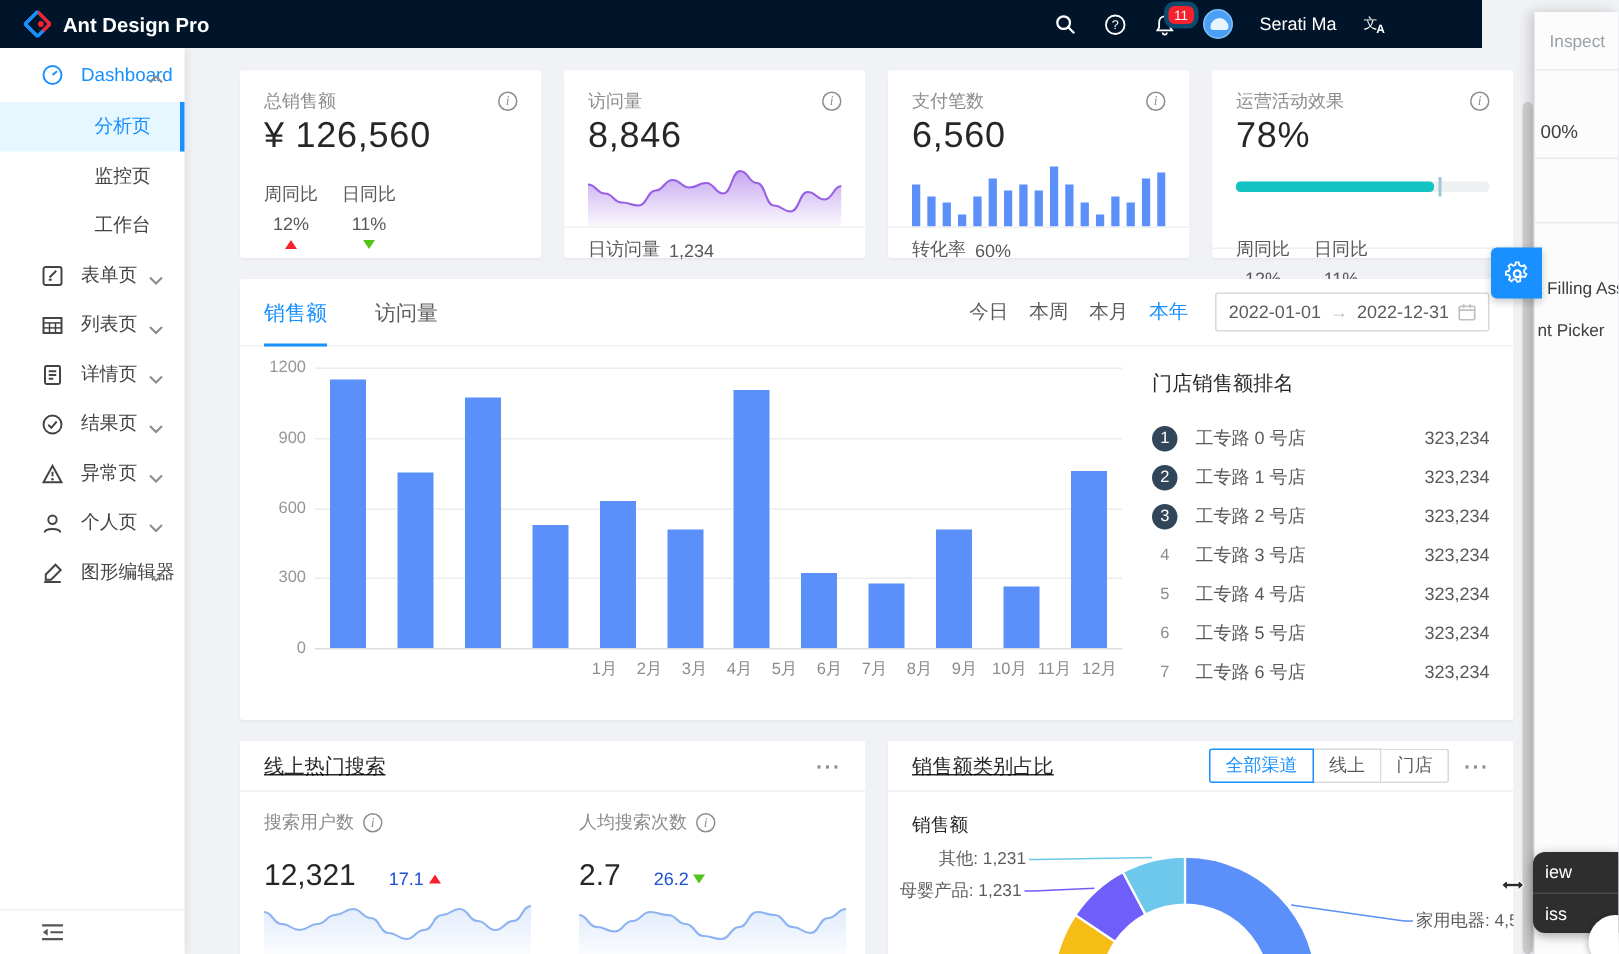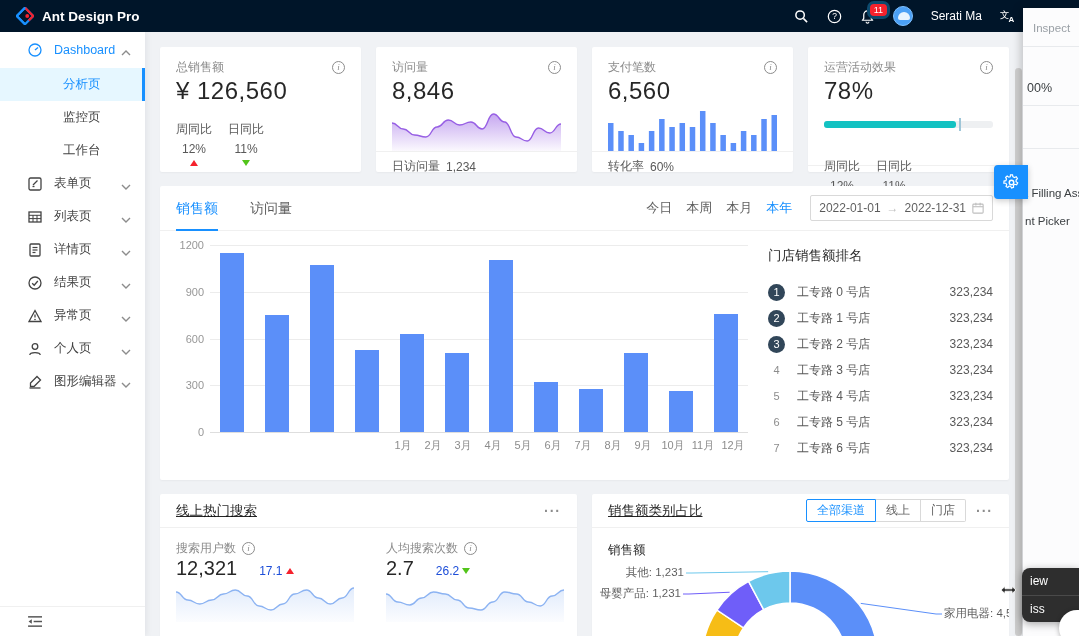--- a/index.html
+++ b/index.html
@@ -1,33 +1,33 @@
 <!DOCTYPE html>
 <html><head>
 <meta charset="utf-8">
 <style>
   * { margin:0; padding:0; box-sizing:border-box; }
   html,body { width:1079px; height:636px; overflow:hidden; }
   body { font-family:"Liberation Sans","DejaVu Sans",sans-serif; background:#f0f2f5; position:relative; font-size:12px; color:rgba(0,0,0,.65);}
   .page { position:absolute; inset:0; }
 
   
-  .header { position:absolute; top:0; left:0; width:1079px; height:32px; background:#051b30; background:#001529; display:flex; align-items:center; z-index:5;}
+  .header { position:absolute; top:0; left:0; width:988px; height:32px; background:#051b30; background:#001529; display:flex; align-items:center; z-index:5;}
   .logo-wrap { display:flex; align-items:center; padding-left:16px; gap:8px;}
   .app-title { color:#fff; font-weight:bold; font-size:13.5px; }
   .header-right { margin-left:auto; margin-right:64px; display:flex; align-items:center; gap:18px; }
   .h-icon { width:15px; height:15px; display:inline-block; color:#fff; }
   .bell-wrap { position:relative; }
   .badge { position:absolute; top:-8px; left:7px; background:#f5222d; color:#fff; font-size:9px; line-height:12px; padding:0 4px; border-radius:7px; border:3px solid #0c4a6e;}
   .avatar { width:20px; height:20px; border-radius:50%; background:#4ba0f5; position:relative; overflow:hidden; border:1px solid #7ec0ff;}
   .avatar::after{ content:""; position:absolute; left:4px; top:5px; width:12px; height:8px; border-radius:6px 6px 2px 2px; background:#e8f4ff; }
   .user-name { color:#fff; font-size:12px; }
 
   
-  .sidebar { position:absolute; top:32px; left:0; width:145px; bottom:0; background:#fff; box-shadow:2px 0 6px rgba(0,21,41,.06); z-index:3;}
+  .sidebar { position:absolute; top:32px; left:0; width:123px; bottom:0; background:#fff; box-shadow:2px 0 6px rgba(0,21,41,.06); z-index:3;}
   .menu-item { position:relative; display:flex; align-items:center; height:33px; cursor:pointer; color:#434343; font-size:12.5px;}
   .menu-item .mi-icon { position:absolute; left:28px; width:14px; height:14px; }
   .menu-item .mi-label { position:absolute; left:54px; white-space:nowrap;}
   .menu-item.child .mi-label { left:63px; }
   .menu-item .chev { position:absolute; right:16px; width:8px; height:8px; }
   .menu-item.root { height:36px; }
   .menu-item.blue { color:#1890ff; }
   .menu-item.selected { background:#e6f7ff; color:#1890ff; }
   .menu-item.selected::after { content:""; position:absolute; right:0; top:0; bottom:0; width:3px; background:#1890ff; }
   .sidebar-footer { position:absolute; bottom:0; left:0; right:0; height:30px; border-top:1px solid #f0f0f0; display:flex; align-items:center; padding-left:28px;}
@@ -79,21 +79,21 @@
 
   
   .bottom-card { top:462px; width:417px; height:220px; }
   .bc-header { height:34px; display:flex; align-items:center; padding:0 16px; border-bottom:1px solid #f0f0f0; }
   .bc-title { font-size:13.5px; color:rgba(0,0,0,.85);text-decoration:underline; }
   .more-icon { margin-left:auto; color:#8c8c8c; cursor:pointer; letter-spacing:1px; font-weight:bold;}
   .more-icon::after { content:"\00B7\00B7\00B7"; font-size:14px;}
   .hs-body { display:flex; padding:12px 16px 0 16px; gap:32px;}
   .hs-metric { width:178px; }
   .hs-label { display:flex; align-items:center; gap:6px; color:#8c8c8c; }
-  .hs-num-row { display:flex; align-items:baseline; gap:22px; margin-top:0;}
+  .hs-num-row { display:flex; align-items:baseline; gap:22px; margin-top:16px;}
   .hs-num { font-size:20px; color:rgba(0,0,0,.85); }
   .hs-trend { color:#1d4ed8; display:flex; align-items:center; gap:3px;}
   .radio-group { display:flex; margin-left:auto; }
   .radio-btn { height:23px; line-height:21px; padding:0 10px; border:1px solid #d9d9d9; border-left-width:0; color:rgba(0,0,0,.65); cursor:pointer; background:#fff; font-size:12px;}
   .radio-btn:first-child { border-left-width:1px; border-radius:2px 0 0 2px;}
   .radio-btn:last-child { border-radius:0 2px 2px 0;}
   .radio-btn.active { color:#1890ff; border-color:#1890ff; position:relative; z-index:1;}
   .pie-label { font-size:12.5px; color:rgba(0,0,0,.85); padding:14px 0 0 16px;}
 
   

